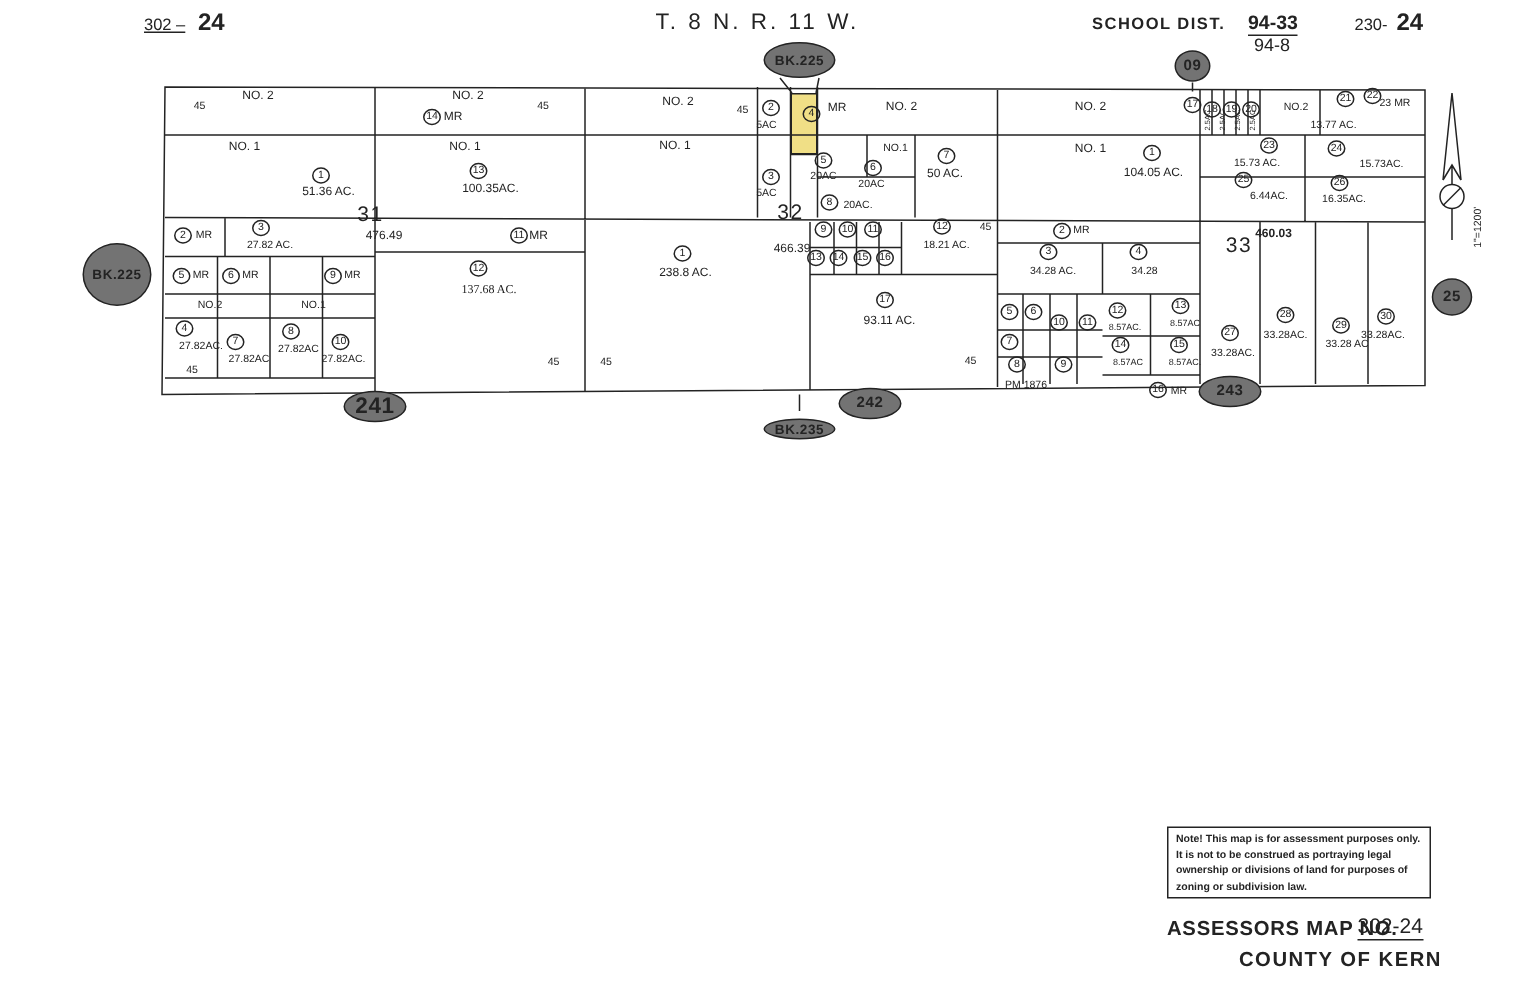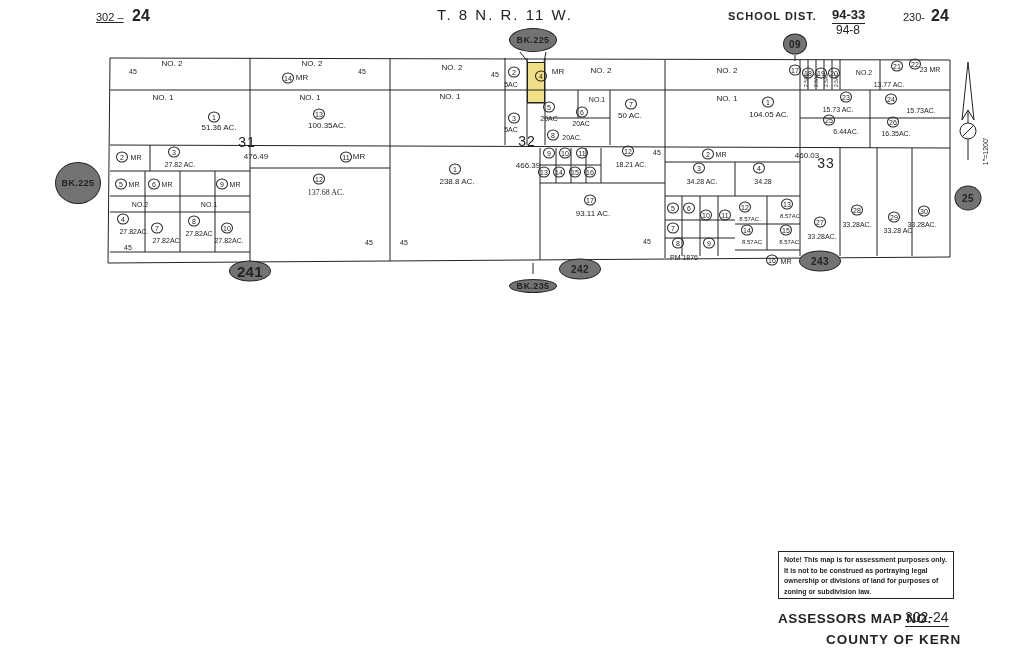--- a/index.html
+++ b/index.html
@@ -136,21 +136,21 @@
       <div class="mlabel" style="left: 864px; top: 72px; font-size: 7px;">NO.2</div>
       <div class="mlabel" style="left: 930px; top: 69px; font-size: 7px;">23 MR</div>
       <div class="mlabel" style="left: 889px; top: 84px; font-size: 7px;">13.77 AC.</div>
       <div class="mlabel" style="left: 727px; top: 99px; font-size: 8px;">NO. 1</div>
       <div class="mlabel" style="left: 769px; top: 115px; font-size: 8px;">104.05 AC.</div>
       <div class="mlabel" style="left: 838px; top: 109px; font-size: 7px;">15.73 AC.</div>
       <div class="mlabel" style="left: 921px; top: 110px; font-size: 7px;">15.73AC.</div>
       <div class="mlabel" style="left: 846px; top: 131px; font-size: 7px;">6.44AC.</div>
       <div class="mlabel" style="left: 896px; top: 133px; font-size: 7px;">16.35AC.</div>
       <div class="mlabel" style="left: 826px; top: 142px; font-size: 14px; letter-spacing: 1px; margin-top: 21px;">33</div>
-      <div class="mlabel" style="left: 807px; top: 156px; font-size: 8px;">460.03</div>
+      <div class="mlabel" style="left: 849px; top: 156px; font-size: 8px; font-weight: bold;">460.03</div>
       <div class="mlabel" style="left: 721px; top: 154px; font-size: 7px;">MR</div>
       <div class="mlabel" style="left: 702px; top: 181px; font-size: 7px;">34.28 AC.</div>
       <div class="mlabel" style="left: 763px; top: 181px; font-size: 7px;">34.28</div>
       <div class="mlabel" style="left: 750px; top: 219px; font-size: 6px;">8.57AC.</div>
       <div class="mlabel" style="left: 790px; top: 216px; font-size: 6px;">8.57AC</div>
       <div class="mlabel" style="left: 752px; top: 242px; font-size: 6px;">8.57AC</div>
       <div class="mlabel" style="left: 790px; top: 242px; font-size: 6px;">8.57AC.</div>
       <div class="mlabel" style="left: 786px; top: 261px; font-size: 7px;">MR</div>
       <div class="mlabel" style="left: 822px; top: 236px; font-size: 7px;">33.28AC.</div>
       <div class="mlabel" style="left: 857px; top: 224px; font-size: 7px;">33.28AC.</div>

